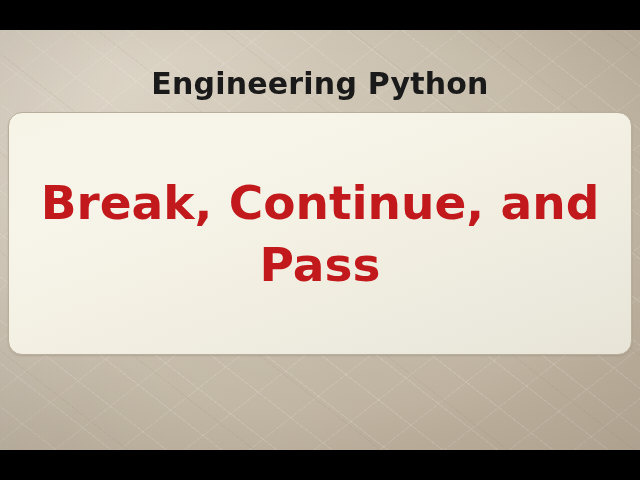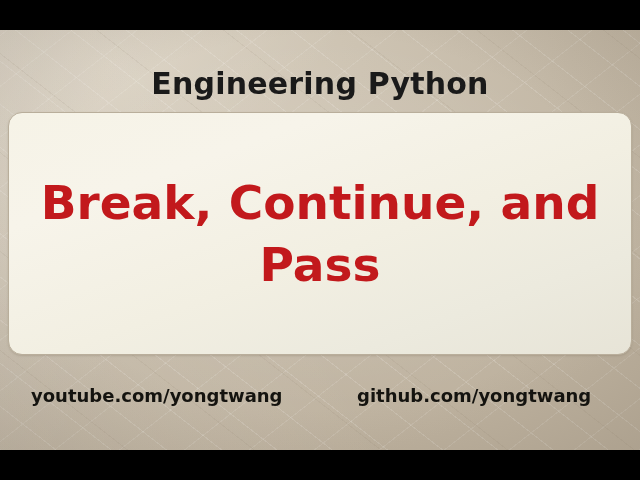--- a/index.html
+++ b/index.html
@@ -134,21 +134,17 @@
   <div class="stage">
     <div class="weave"></div>
     <div class="vignette"></div>
 
     <div class="series-title">Engineering Python</div>
 
     <div class="card">
       <h1 class="card-title">Break, Continue, and Pass</h1>
     </div>
 
-    <div class="footer">
-      <span class="footer-left">youtube.com/yongtwang</span>
-      <span class="footer-right">github.com/yongtwang</span>
-    </div>
   </div>
 
   <div class="letterbox-bottom"></div>
 
 </div>
 
 </body></html>

